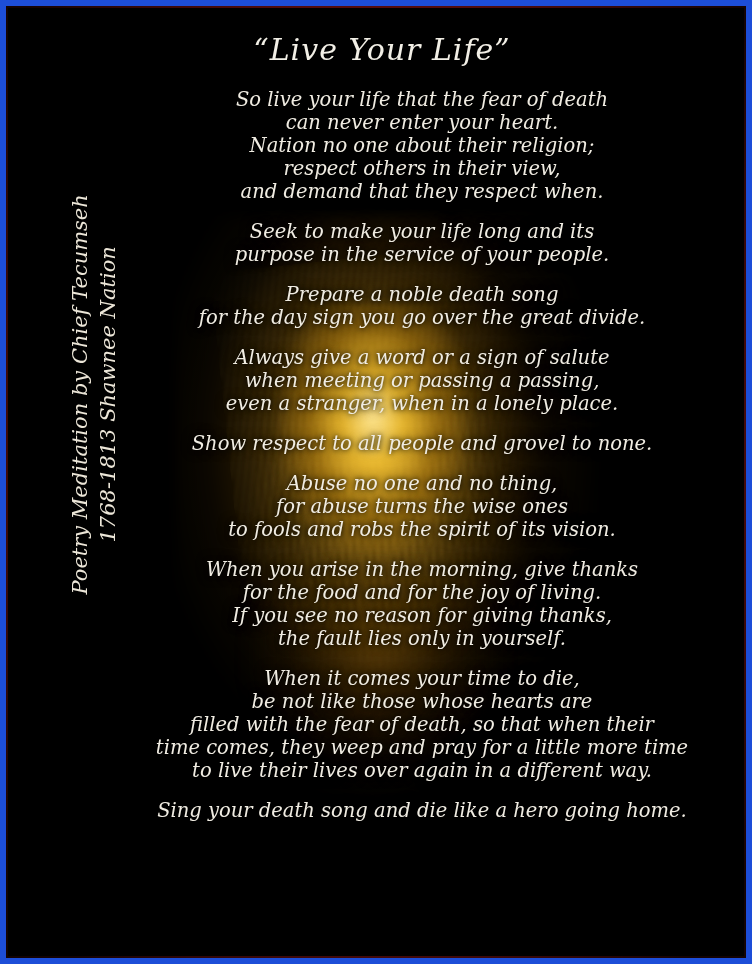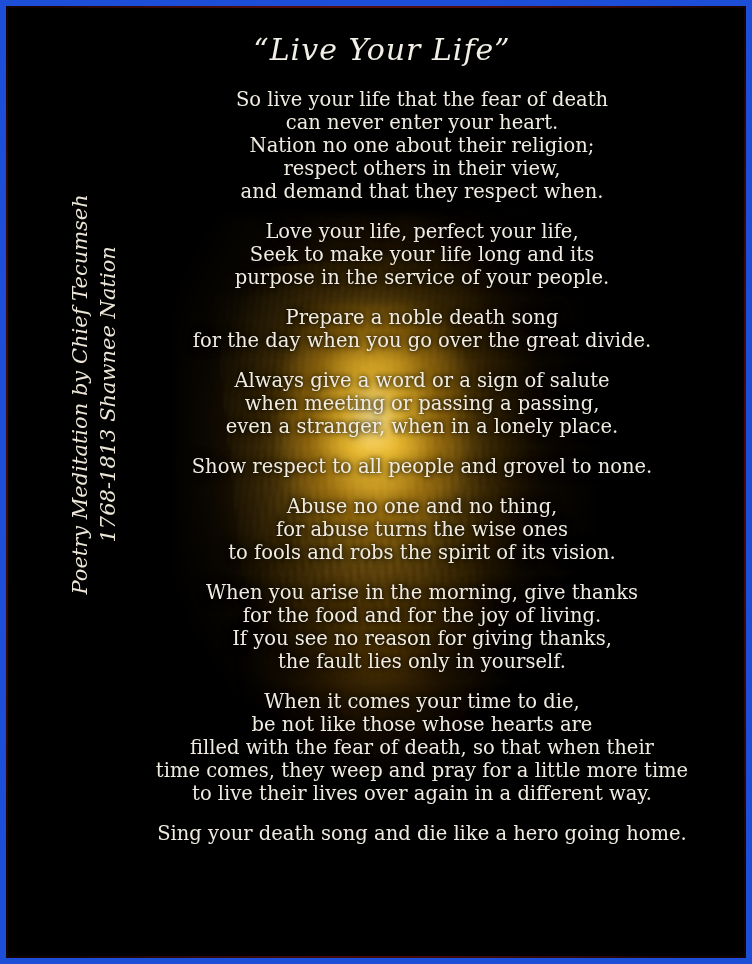--- a/index.html
+++ b/index.html
@@ -152,20 +152,21 @@
     white-space: nowrap;
   }
   .sidetext .line2 { display: block; }
   .poem {
     position: absolute;
     left: 96px;
     top: 82px;
     width: 640px;
     text-align: center;
     font-family: "DejaVu Serif", serif;
+    font-style: italic;
     font-size: 19.5px;
     line-height: 1.18;
     color: #f0ece2;
     text-shadow: 0 0 5px rgba(0,0,0,0.95), 0 0 12px rgba(0,0,0,0.75);
   }
   .stanza {
     margin: 0 0 17px 0;
   }
   .stanza .ln { display: block; white-space: nowrap; }
 </style>
@@ -196,28 +197,27 @@
 
       <div class="stanza">
         <span class="ln">So live your life that the fear of death</span>
         <span class="ln">can never enter your heart.</span>
         <span class="ln">Nation no one about their religion;</span>
         <span class="ln">respect others in their view,</span>
         <span class="ln">and demand that they respect when.</span>
       </div>
 
       <div class="stanza">
-        <span class="ln">Love your life, perfect your life,</span>
         <span class="ln">Seek to make your life long and its</span>
         <span class="ln">purpose in the service of your people.</span>
       </div>
 
       <div class="stanza">
         <span class="ln">Prepare a noble death song</span>
-        <span class="ln">for the day when you go over the great divide.</span>
+        <span class="ln">for the day sign you go over the great divide.</span>
       </div>
 
       <div class="stanza">
         <span class="ln">Always give a word or a sign of salute</span>
         <span class="ln">when meeting or passing a passing,</span>
         <span class="ln">even a stranger, when in a lonely place.</span>
       </div>
 
       <div class="stanza">
         <span class="ln">Show respect to all people and grovel to none.</span>

